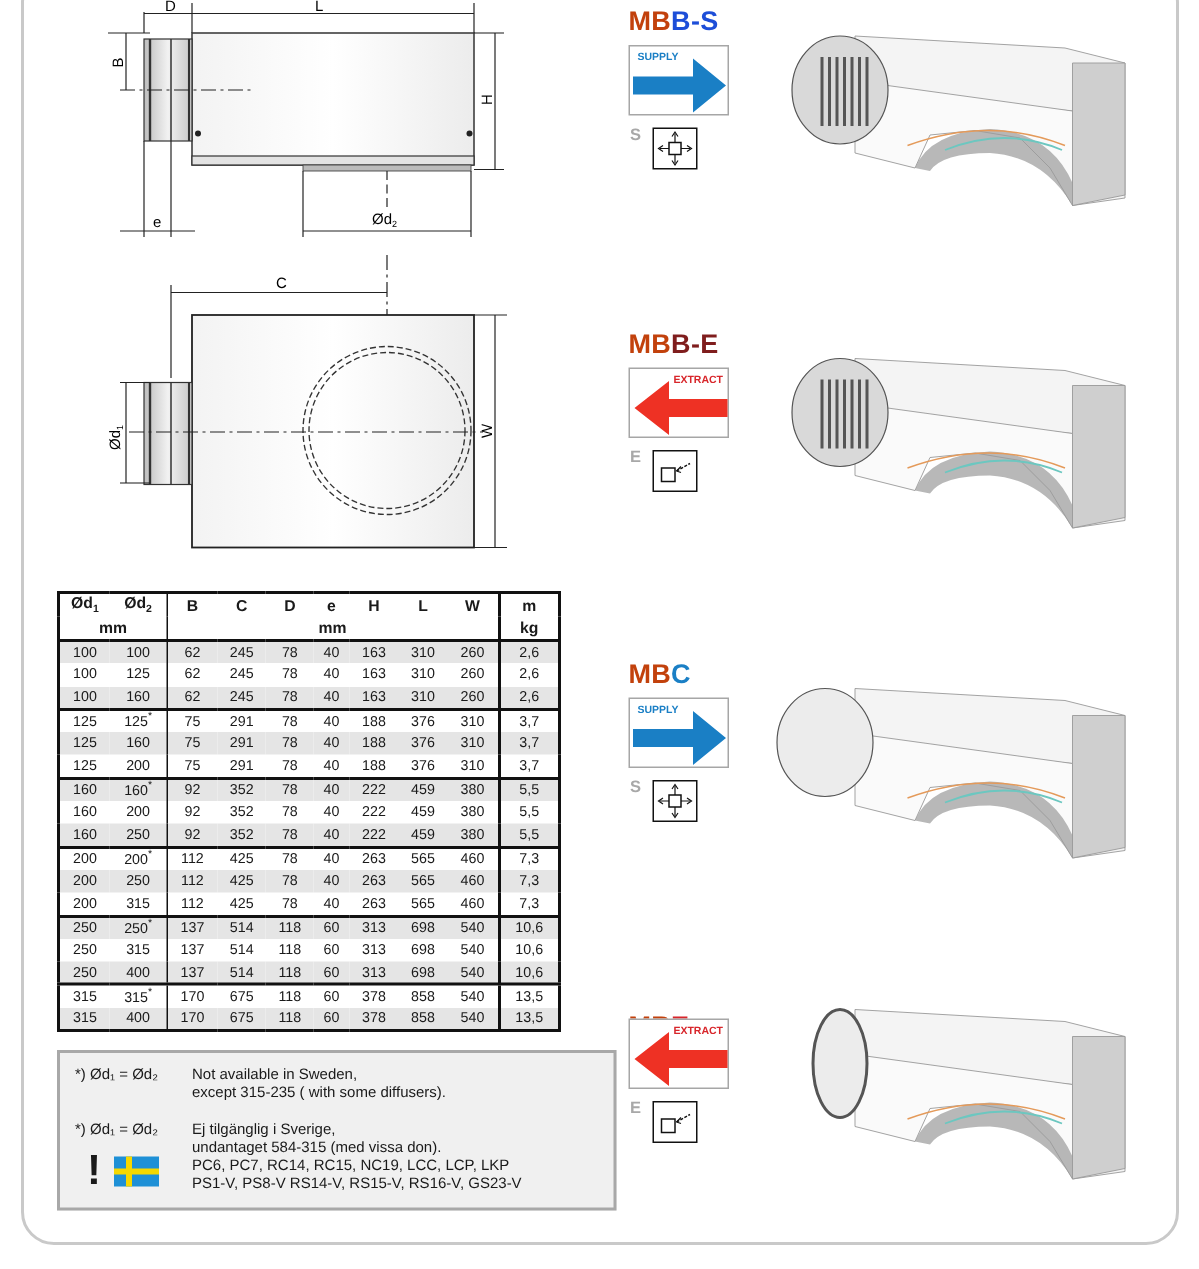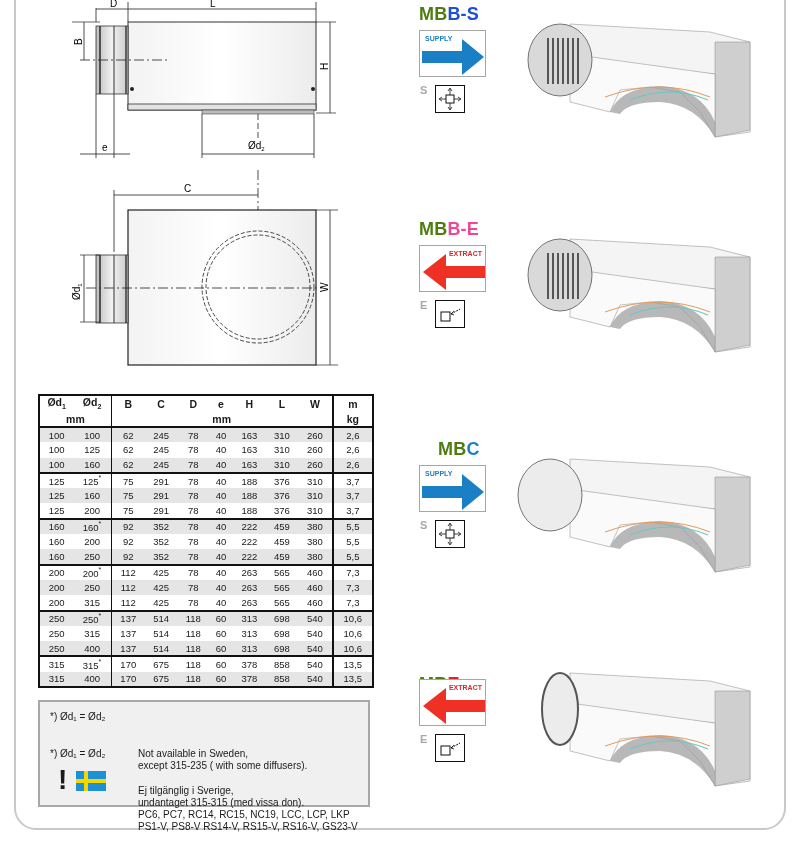--- a/index.html
+++ b/index.html
@@ -27,36 +27,36 @@
   .spec-table tr.alt td { background: #e5e5e5; }
   .spec-table .bl { border-left: 1.5px solid #111; }
   .spec-table .bl2 { border-left: 2px solid #111; }
   .spec-table tr.grp td { border-top: 2px solid #111; }
   .spec-table tr.hdr2 th { border-bottom: 2px solid #111; }
   sup.ast { font-size: 7px; vertical-align: super; position: relative; top: -1px; }
   sub.s { font-size: 7px; }
 
   
   .notes {
-    position: absolute; left: 38px; top: 700px; width: 332px; height: 107px;
+    position: absolute; left: 38px; top: 700px; width: 373px; height: 107px;
     background: #f0f0f0; border: 2px solid #a8a8a8; font-size: 10px; line-height: 12.5px;
   }
   .note-row { position: absolute; left: 0; width: 100%; }
   .note-key { position: absolute; left: 10px; }
-  .note-text { position: absolute; left: 98px; white-space: nowrap; margin-top: 37px; }
+  .note-text { position: absolute; left: 88px; white-space: nowrap; }
   .flag {
     position: absolute; left: 36px; top: 69px; width: 30px; height: 20px; background: #1e90d6;
   }
   .flag::before { content: ""; position: absolute; left: 8px; top: 0; width: 4px; height: 20px; background: #f5d800; }
   .flag::after { content: ""; position: absolute; left: 0; top: 8px; width: 30px; height: 4px; background: #f5d800; }
   .excl { position: absolute; left: 18px; top: 64px; font-size: 28px; font-weight: bold; line-height: 28px; }
 
   
   .prod-title { position: absolute; font-size: 18px; font-weight: bold; letter-spacing: 0.2px; }
-  .prod-title .blk { color: #4d7c0f; }
+  .prod-title .blk { color: #c2410c; }
   .arrow-box {
     position: absolute; width: 67px; height: 47px; border: 1px solid #a6a6a6; background: #fff;
   }
   .arrow-box .lbl { position: absolute; top: 4px; font-size: 7px; font-weight: bold; }
   .arrow-box .lbl.sup { left: 5px; color: #1a7fc5; }
   .arrow-box .lbl.ext { right: 3px; color: #d8262b; }
   .mode-letter { position: absolute; font-size: 11px; font-weight: bold; color: #a8a8a8; }
   .mode-icon { position: absolute; width: 30px; height: 28px; border: 1.2px solid #111; background: #fff; }
 </style>
 </head>
@@ -376,21 +376,21 @@
     <span class="note-text">Not available in Sweden,</span>
   </div>
   <div class="note-row" style="top:21px">
     <span class="note-text">except 315-235 ( with some diffusers).</span>
   </div>
   <div class="note-row" style="top:46px">
     <span class="note-key">*)  Ød₁ = Ød₂</span>
     <span class="note-text">Ej tilgänglig i Sverige,</span>
   </div>
   <div class="note-row" style="top:58px">
-      <span class="note-text">undantaget 315-315 (med vissa don).</span>
+      <span class="note-text">undantaget 584-315 (med vissa don).</span>
     </div>
   <div class="note-row" style="top:70px">
       <span class="note-text">PC6, PC7, RC14, RC15, NC19, LCC, LCP, LKP</span>
     </div>
   <div class="note-row" style="top:82px">
       <span class="note-text">PS1-V, PS8-V RS14-V, RS15-V, RS16-V, GS23-V</span>
     </div>
   <span class="excl">!</span>
   <div class="flag"></div>
 </div>
@@ -432,21 +432,21 @@
           <line x1="48" y1="36" x2="48" y2="82"></line>
           <line x1="53" y1="36" x2="53" y2="82"></line>
           <line x1="58" y1="36" x2="58" y2="82"></line>
           <line x1="63" y1="36" x2="63" y2="82"></line>
           <line x1="68" y1="36" x2="68" y2="82"></line>
         </g>
     </svg>
     </div>
     <div>
     <div class="prod-title" style="left:419px;top:219px">
-      <span class="blk">MB</span><span style="color:#ec4899">B-E</span>
+      <span class="blk">MB</span><span style="color:#7f1d1d">B-E</span>
     </div>
     <div class="arrow-box" style="left:419px;top:245px">
       <svg width="67" height="47">
           <polygon points="65,20 26,20 26,8 3,26 26,44 26,32 65,32" fill="#ee3124"></polygon>
         </svg>
       <span class="lbl ext">EXTRACT</span>
     </div>
     <span class="mode-letter" style="left:420px;top:299px">E</span>
     <div class="mode-icon" style="left:435px;top:300px"><svg width="28" height="26">
           <rect x="5" y="11" width="9" height="9" fill="none" stroke="#111"></rect>
@@ -472,21 +472,21 @@
           <line x1="43" y1="36" x2="43" y2="82"></line>
           <line x1="48" y1="36" x2="48" y2="82"></line>
           <line x1="53" y1="36" x2="53" y2="82"></line>
           <line x1="58" y1="36" x2="58" y2="82"></line>
           <line x1="63" y1="36" x2="63" y2="82"></line>
           <line x1="68" y1="36" x2="68" y2="82"></line>
         </g>
     </svg>
     </div>
     <div>
-    <div class="prod-title" style="left:438px;top:439px">
+    <div class="prod-title" style="left:419px;top:439px">
       <span class="blk">MB</span><span style="color:#1a7fc5">C</span>
     </div>
     <div class="arrow-box" style="left:419px;top:465px">
       <svg width="67" height="47">
           <polygon points="2,20 42,20 42,8 64,26 42,44 42,32 2,32" fill="#1a7fc5"></polygon>
         </svg>
       <span class="lbl sup">SUPPLY</span>
     </div>
     <span class="mode-letter" style="left:420px;top:519px">S</span>
     <div class="mode-icon" style="left:435px;top:520px"><svg width="28" height="26">

